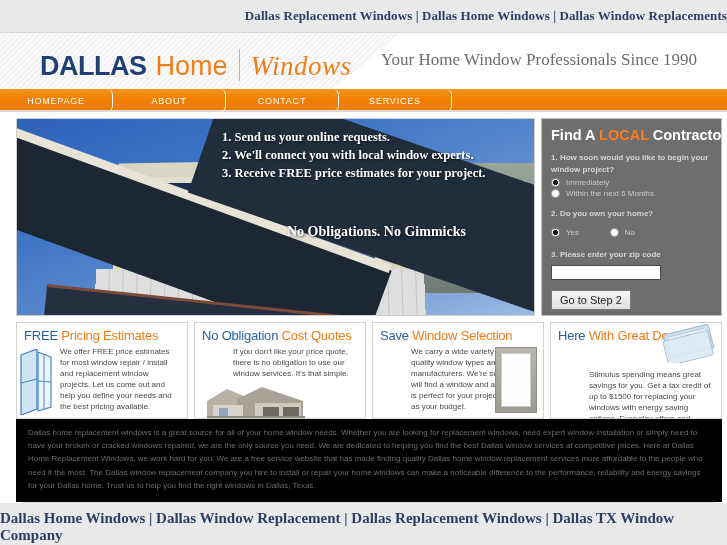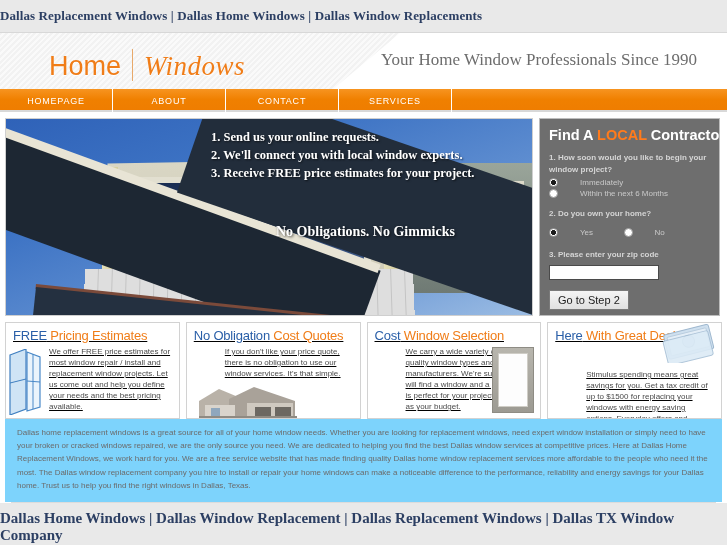--- a/index.html
+++ b/index.html
@@ -7,21 +7,21 @@
     width: 727px; height: 545px;
     background: #e9e9e9;
     font-family: "Liberation Sans", sans-serif;
     overflow: hidden;
   }
   .page { width: 727px; height: 545px; position: relative; background: #e9e9e9; }
 
   
   .topbar {
     height: 32px; width: 100%;
-    display: flex; align-items: center; justify-content: flex-start;
+    display: flex; align-items: center; justify-content: flex-end;
     background: #e9e9e9;
   }
   .topbar-text {
     font-family: "Liberation Serif", serif;
     font-size: 13px; font-weight: bold; color: #2c3f63;
     letter-spacing: .1px;
   }
 
   
   .header {
@@ -74,26 +74,27 @@
     display: flex; height: 23px; width: 100%;
     background: linear-gradient(180deg, #f79420 0%, #f08000 50%, #ef7d00 100%);
     border-bottom: 2px solid #d8d8d8;
   }
   .nav-item {
     width: 113px; height: 23px;
     display: flex; align-items: center; justify-content: center;
     color: #ffffff; font-size: 9px; letter-spacing: .8px;
     border-right: 1px solid #ffffff;
     cursor: pointer;
+    border-radius: 6px;
   }
   .nav-filler { flex: 1; height: 23px; }
 
   
   .content {
-    width: 727px; background: #ffffff; padding: 6px 5px 0 5px;
+    width: 727px; background: #ffffff; padding: 6px 5px 0 16px;
     position: relative;
   }
   .hero-row { display: flex; gap: 6px; }
 
   
   .hero {
     position: relative; width: 528px; height: 198px;
     overflow: hidden; border: 1px solid #cfcfcf;
     background: linear-gradient(180deg, #3f6fc0 0%, #4b7ec9 35%, #6e9ad6 70%, #8fb0de 100%);
   }
@@ -184,38 +185,38 @@
     line-height: 1.45; margin-bottom: 3px;
   }
   .opt-row { display: flex; align-items: center; margin: 2px 0; }
   .opt-row.inline { display: inline-flex; margin-right: 26px; }
   .radio {
     width: 9px; height: 9px; border-radius: 50%;
     background: #ffffff; border: 1px solid #9a9a9a;
     margin-right: 6px; display: inline-block; flex: none;
   }
   .radio.on { background: radial-gradient(circle, #1a1a1a 0 45%, #ffffff 48% 100%); }
-  .opt-label { font-size: 8px; color: #c9c9c9; margin-left: 16px; }
+  .opt-label { font-size: 8px; color: #c9c9c9; }
   .q-spacer { height: 8px; }
   .zip-input {
     width: 110px; height: 15px; background: #ffffff;
     border: 1px solid #4a4a4a; margin-top: 5px; display: block;
     font-size: 9px; padding: 0 3px;
     font-family: "Liberation Sans", sans-serif;
   }
   .step-btn {
     margin-top: 10px; padding: 3px 8px;
     background: linear-gradient(180deg, #f5f5f5, #e0e0e0);
     border: 1px solid #7a7a7a; color: #1d1d1d;
     font-size: 11px; cursor: pointer;
     font-family: "Liberation Sans", sans-serif;
   }
 
   
-  .features { display: flex; gap: 6px; margin-top: 6px; text-decoration: underline; }
+  .features { display: flex; gap: 6px; margin-top: 6px; }
   .fbox {
     width: 175px; height: 97px;
     border: 1px solid #d2d2d2; background: #ffffff;
     padding: 5px 7px; position: relative; overflow: hidden;
   }
   .fbox-title {
     font-size: 13px; margin-bottom: 3px; white-space: nowrap;
     letter-spacing: -.2px;
   }
   .t-blue { color: #2a5fa8; }
@@ -237,21 +238,21 @@
     background: linear-gradient(180deg, #b8b6ae, #9c9a92);
     border: 1px solid #8e8c84; padding: 5px;
   }
   .icon-window-frame .pane { width: 100%; height: 100%; background: #fdfdfd; border: 1px solid #cfcdc6; }
   .icon-money {
     position: absolute; right: 3px; top: 0px; width: 56px; height: 40px;
   }
 
   
   .article {
-    background: #7dd3fc; padding: 7px 12px 10px 12px;
+    background: #000000; padding: 7px 12px 10px 12px;
     font-size: 8px; color: #6b6b6b; line-height: 1.65; text-align: left;
   }
   .hr { height: 1px; background: #dcdcdc; margin: 0 6px; }
 
   
   .footer {
     height: 48px; width: 100%; background: #e9e9e9;
     display: flex; align-items: center; justify-content: center;
   }
   .footer-text {
@@ -264,20 +265,21 @@
 
 <div class="page">
 
   <div class="topbar">
     <div class="topbar-text">Dallas Replacement Windows | Dallas Home Windows | Dallas Window Replacements</div>
   </div>
 
   <div class="header">
     <div class="header-left"></div>
     <div class="logo">
+      <span class="logo-dallas">DALLAS</span>
       <span class="logo-home">Home</span>
       <span class="logo-divider"></span>
       <span class="logo-windows">Windows</span>
     </div>
     <div class="tagline">Your Home Window Professionals Since 1990</div>
   </div>
 
   <div class="nav">
     <div class="nav-item">HOMEPAGE</div>
     <div class="nav-item">ABOUT</div>
@@ -370,21 +372,21 @@
           <rect x="6" y="20" width="30" height="13" fill="#d9d4cc"></rect>
           <rect x="48" y="18" width="46" height="15" fill="#cfc9c0"></rect>
           <rect x="56" y="22" width="16" height="11" fill="#6c6862"></rect>
           <rect x="76" y="22" width="16" height="11" fill="#6c6862"></rect>
           <rect x="12" y="23" width="9" height="8" fill="#8fa7bd"></rect>
           <rect x="0" y="31" width="98" height="2" fill="#8f8a82"></rect>
         </svg>
       </div>
 
       <div class="fbox">
-        <div class="fbox-title"><span class="t-blue">Cost</span><span class="t-orange"> Window Selection</span></div>
+        <div class="fbox-title"><span class="t-blue">Save</span><span class="t-orange"> Window Selection</span></div>
         <div class="fbox-body" style="width:120px">We carry a wide variety of high quality window types and manufacturers. We're sure you will find a window and a price that is perfect for your project as well as your budget.</div>
         <div class="icon-window-frame">
           <div class="pane"></div>
         </div>
       </div>
 
       <div class="fbox">
         <div class="fbox-title"><span class="t-blue">Here</span><span class="t-orange"> With Great Deals</span></div>
         <svg class="icon-money" viewBox="0 0 56 40">
           <g transform="rotate(-14 28 20)">

